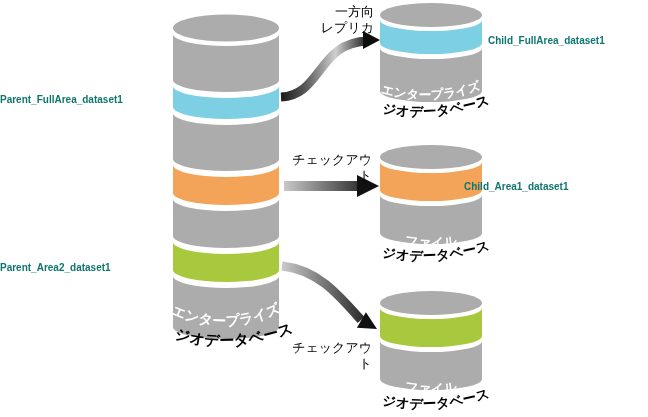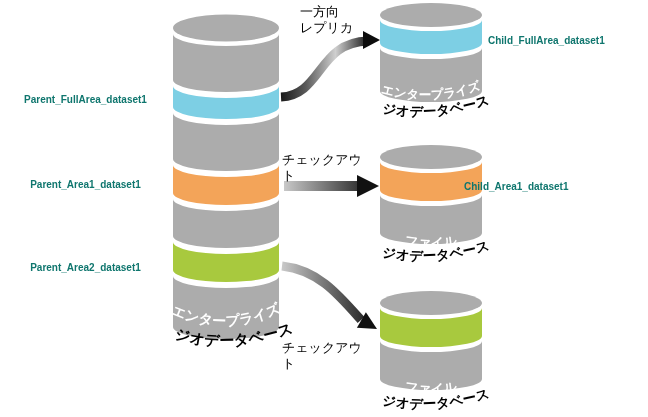--- a/index.html
+++ b/index.html
@@ -5,24 +5,24 @@
   html,body{margin:0;padding:0;background:#fff;}
   .stage{
     position:relative;width:648px;height:417px;background:#ffffff;
     font-family:"Liberation Sans",sans-serif;overflow:hidden;
   }
   .stage svg{position:absolute;left:0;top:0;}
   .lbl{
     position:absolute;font-weight:bold;font-size:10px;line-height:15px;
     color:#0f766e;white-space:nowrap;
   }
-  .lbl.right{text-align:center;}
+  .lbl.right{text-align:left;}
   .jlbl{
     position:absolute;font-size:13px;line-height:16px;color:#000;
-    text-align:left;white-space:pre-line;
+    text-align:right;white-space:pre-line;
   }
   text{font-family:"Liberation Sans",sans-serif;}
   .t-light{fill:#ffffff;font-weight:bold;}
   .t-dark{fill:#000000;font-weight:bold;}
 </style>
 </head>
 <body>
 
 <div class="stage">
 
@@ -116,21 +116,20 @@
       <text class="t-light" font-size="13" text-anchor="middle">
         <textPath href="#c3p1" xlink:href="#c3p1" startOffset="50%">ファイル</textPath>
       </text>
       <text class="t-dark" font-size="13.5" text-anchor="middle">
         <textPath href="#c3p2" xlink:href="#c3p2" startOffset="50%">ジオデータベース</textPath>
       </text>
     </g>
   </svg>
 
   <div class="lbl right" style="left:0;width:171px;top:92px">Parent_FullArea_dataset1</div>
-  <div class="lbl right" style="left:0;width:171px;top:177px">Parent_Area1_dataset1</div>
   <div class="lbl right" style="left:0;width:171px;top:260px">Parent_Area2_dataset1</div>
 
   <div class="lbl" style="left:488px;top:33px">Child_FullArea_dataset1</div>
   <div class="lbl" style="left:464px;top:179px">Child_Area1_dataset1</div>
 
   <div class="jlbl" style="left:300px;top:4px;width:74px">一方向
 レプリカ</div>
   <div class="jlbl" style="left:282px;top:152px;width:90px">チェックアウト</div>
   <div class="jlbl" style="left:282px;top:340px;width:90px">チェックアウト</div>
 

